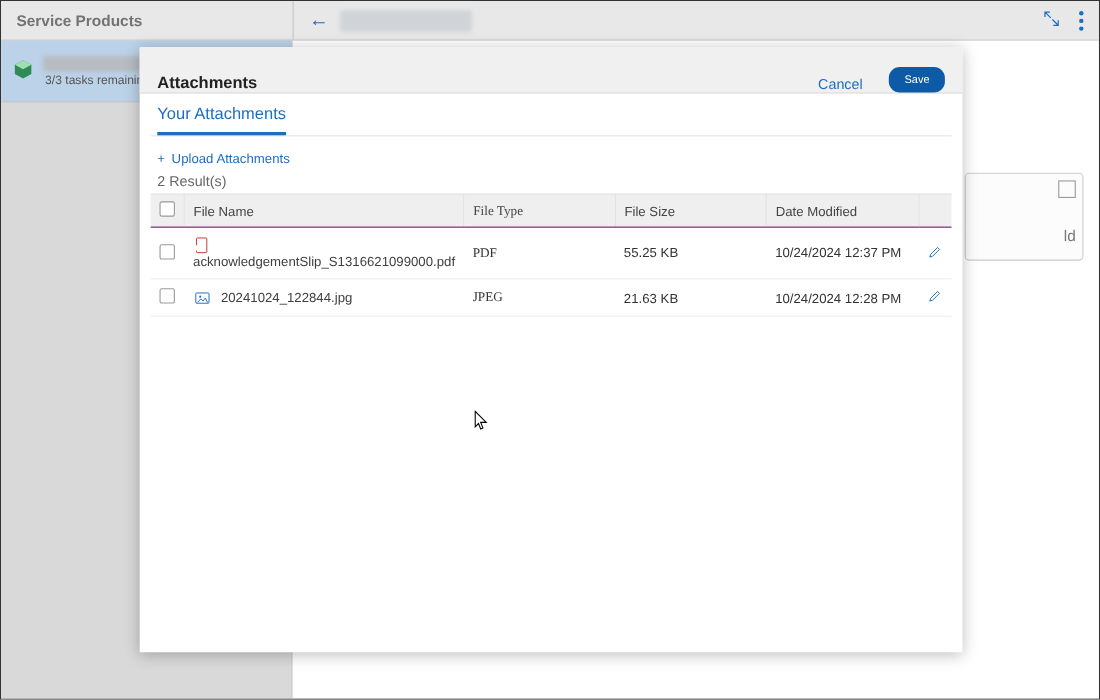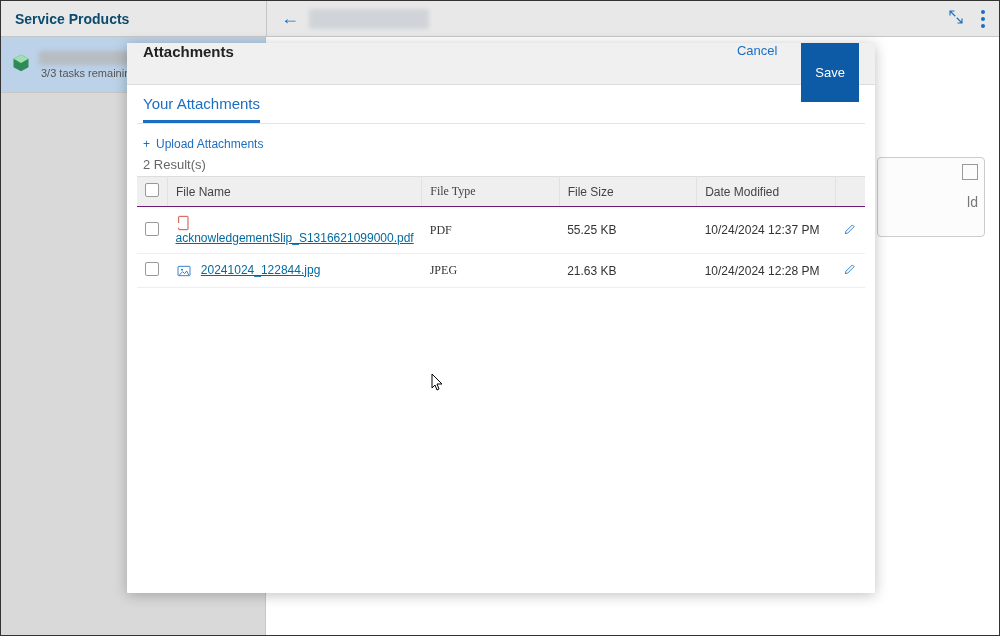--- a/index.html
+++ b/index.html
@@ -27,21 +27,21 @@
     border-bottom: 1px solid #c6c6c6;
     display: flex;
     align-items: center;
     position: relative;
   }
   .top-bar-title {
     font-weight: 600;
     font-size: 14px;
     padding-left: 14px;
     width: 265px;
-    color: #0c4a6e;
+    color: #737373;
   }
   .top-bar-main {
     flex: 1;
     display: flex;
     align-items: center;
     height: 100%;
     border-left: 1px solid #c6c6c6;
     padding-left: 10px;
     position: relative;
   }
@@ -110,58 +110,58 @@
     width: 108px;
     height: 80px;
     border: 1px solid #ccc;
     border-radius: 4px;
     background: #fcfcfc;
   }
   .bg-card-frag .ic {
     position: absolute; right: 6px; top: 6px;
     width: 16px; height: 16px; border:1px solid #999;
   }
-  .bg-card-frag .txt { position:absolute; right:6px; top:36px; color:#777; font-size:14px;}
+  .bg-card-frag .txt { position:absolute; right:6px; top:48px; color:#777; font-size:14px;}
   
   .modal {
     position: absolute;
     left: 126px;
     top: 42px;
     width: 748px;
     height: 550px;
     background: #fff;
     box-shadow: 0 2px 14px rgba(0,0,0,0.25);
     display: flex;
     flex-direction: column;
     border-radius: 1px;
   }
   .modal-header {
     height: 42px;
     background: #f0f0f0;
     border-bottom: 1px solid #ddd;
     display: flex;
-    align-items: flex-start;
+    align-items: flex-end;
     padding: 0 16px;
   }
   .modal-title { font-weight: 600; font-size: 15px; flex:1; color:#222;}
   .btn-cancel {
     color: #1b6ec2;
     font-size: 13px;
     cursor: pointer;
     margin-right: 24px;
     background:none;border:none;
   }
   .btn-save {
     background: #0d5aa7;
     color: #fff;
     border: none;
-    padding: 22px 14px;
-    font-size: 13px;
-    cursor: pointer;
-    border-radius: 0;
+    padding: 6px 14px;
+    font-size: 10px;
+    cursor: pointer;
+    border-radius: 10px;
   }
   .modal-body { flex:1; padding: 0 10px 10px 10px; overflow:hidden;}
   .tab-row {
     border-bottom: 1px solid #e3e3e3;
     padding: 10px 6px 0 6px;
   }
   .tab {
     display: inline-block;
     color: #1b6ec2;
     font-size: 15px;
@@ -207,22 +207,21 @@
   .col-act { width: auto; text-align:right;}
   input[type="checkbox"].chk {
     width: 14px; height: 14px;
     border: 1px solid #999;
     appearance: none;
     background:#fff;
     cursor:pointer;
     border-radius:2px;
   }
   .file-link {
-    color: #0369a1;
-    text-decoration: underline;
+    color: #404040;
     cursor: pointer;
   }
   .file-ic { display:inline-block; width:16px; height:16px; vertical-align:middle; margin-right:6px;}
   .file-ic.pdf svg rect { fill:#fff; }
   .edit-ic { cursor:pointer; }
   .edit-ic svg { width:14px; height:14px; stroke:#1b6ec2; fill:none; stroke-width:1.5;}
   
   .cursor-ptr {
     position:absolute;
     left: 430px; top: 372px;

